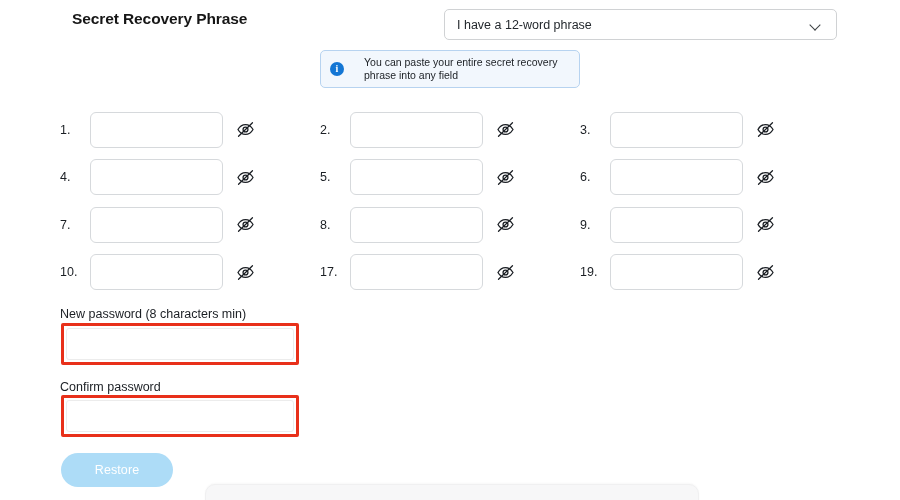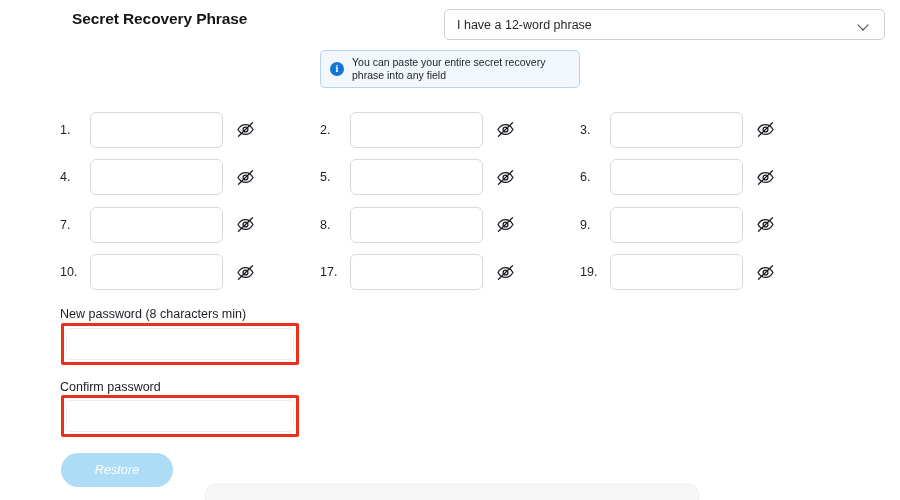--- a/index.html
+++ b/index.html
@@ -38,21 +38,21 @@
     font-weight: bold;
     letter-spacing: -0.1px;
     color: #161616;
     margin-left: 12px;
   }
 
   #phrase-type-select {
     position: absolute;
     left: 444px;
     top: 9px;
-    width: 441px;
+    width: 393px;
     height: 31px;
     background: #ffffff;
     border: 1px solid #d0d2d4;
     border-radius: 5px;
     box-sizing: border-box;
     display: flex;
     align-items: center;
     padding: 0 10px 0 12px;
     font-size: 12.5px;
     color: #24292e;
@@ -98,21 +98,21 @@
     background: #1476d4;
     color: #ffffff;
     font-size: 10px;
     font-weight: bold;
     line-height: 14px;
     text-align: center;
     flex: 0 0 auto;
     font-family: "Liberation Serif", serif;
   }
   #info-banner .info-text {
-    margin-left: 8px;
+    margin-left: 20px;
     font-size: 10.5px;
     color: #1b1f24;
     line-height: 1.2;
   }
 
   
   #word-grid {
     position: absolute;
     left: 60px;
     top: 106px;
@@ -208,21 +208,20 @@
     width: 112px;
     height: 34px;
     border: none;
     border-radius: 17px;
     background: #addcf7;
     color: #ffffff;
     font-family: "Liberation Sans", sans-serif;
     font-size: 12.5px;
     letter-spacing: 0.1px;
     cursor: default;
-    font-style: italic;
   }
 </style>
 </head>
 <body>
 
 <div id="bottom-card"></div>
 
 <div id="page-title">Secret Recovery Phrase</div>
 
 <div id="phrase-type-select">

